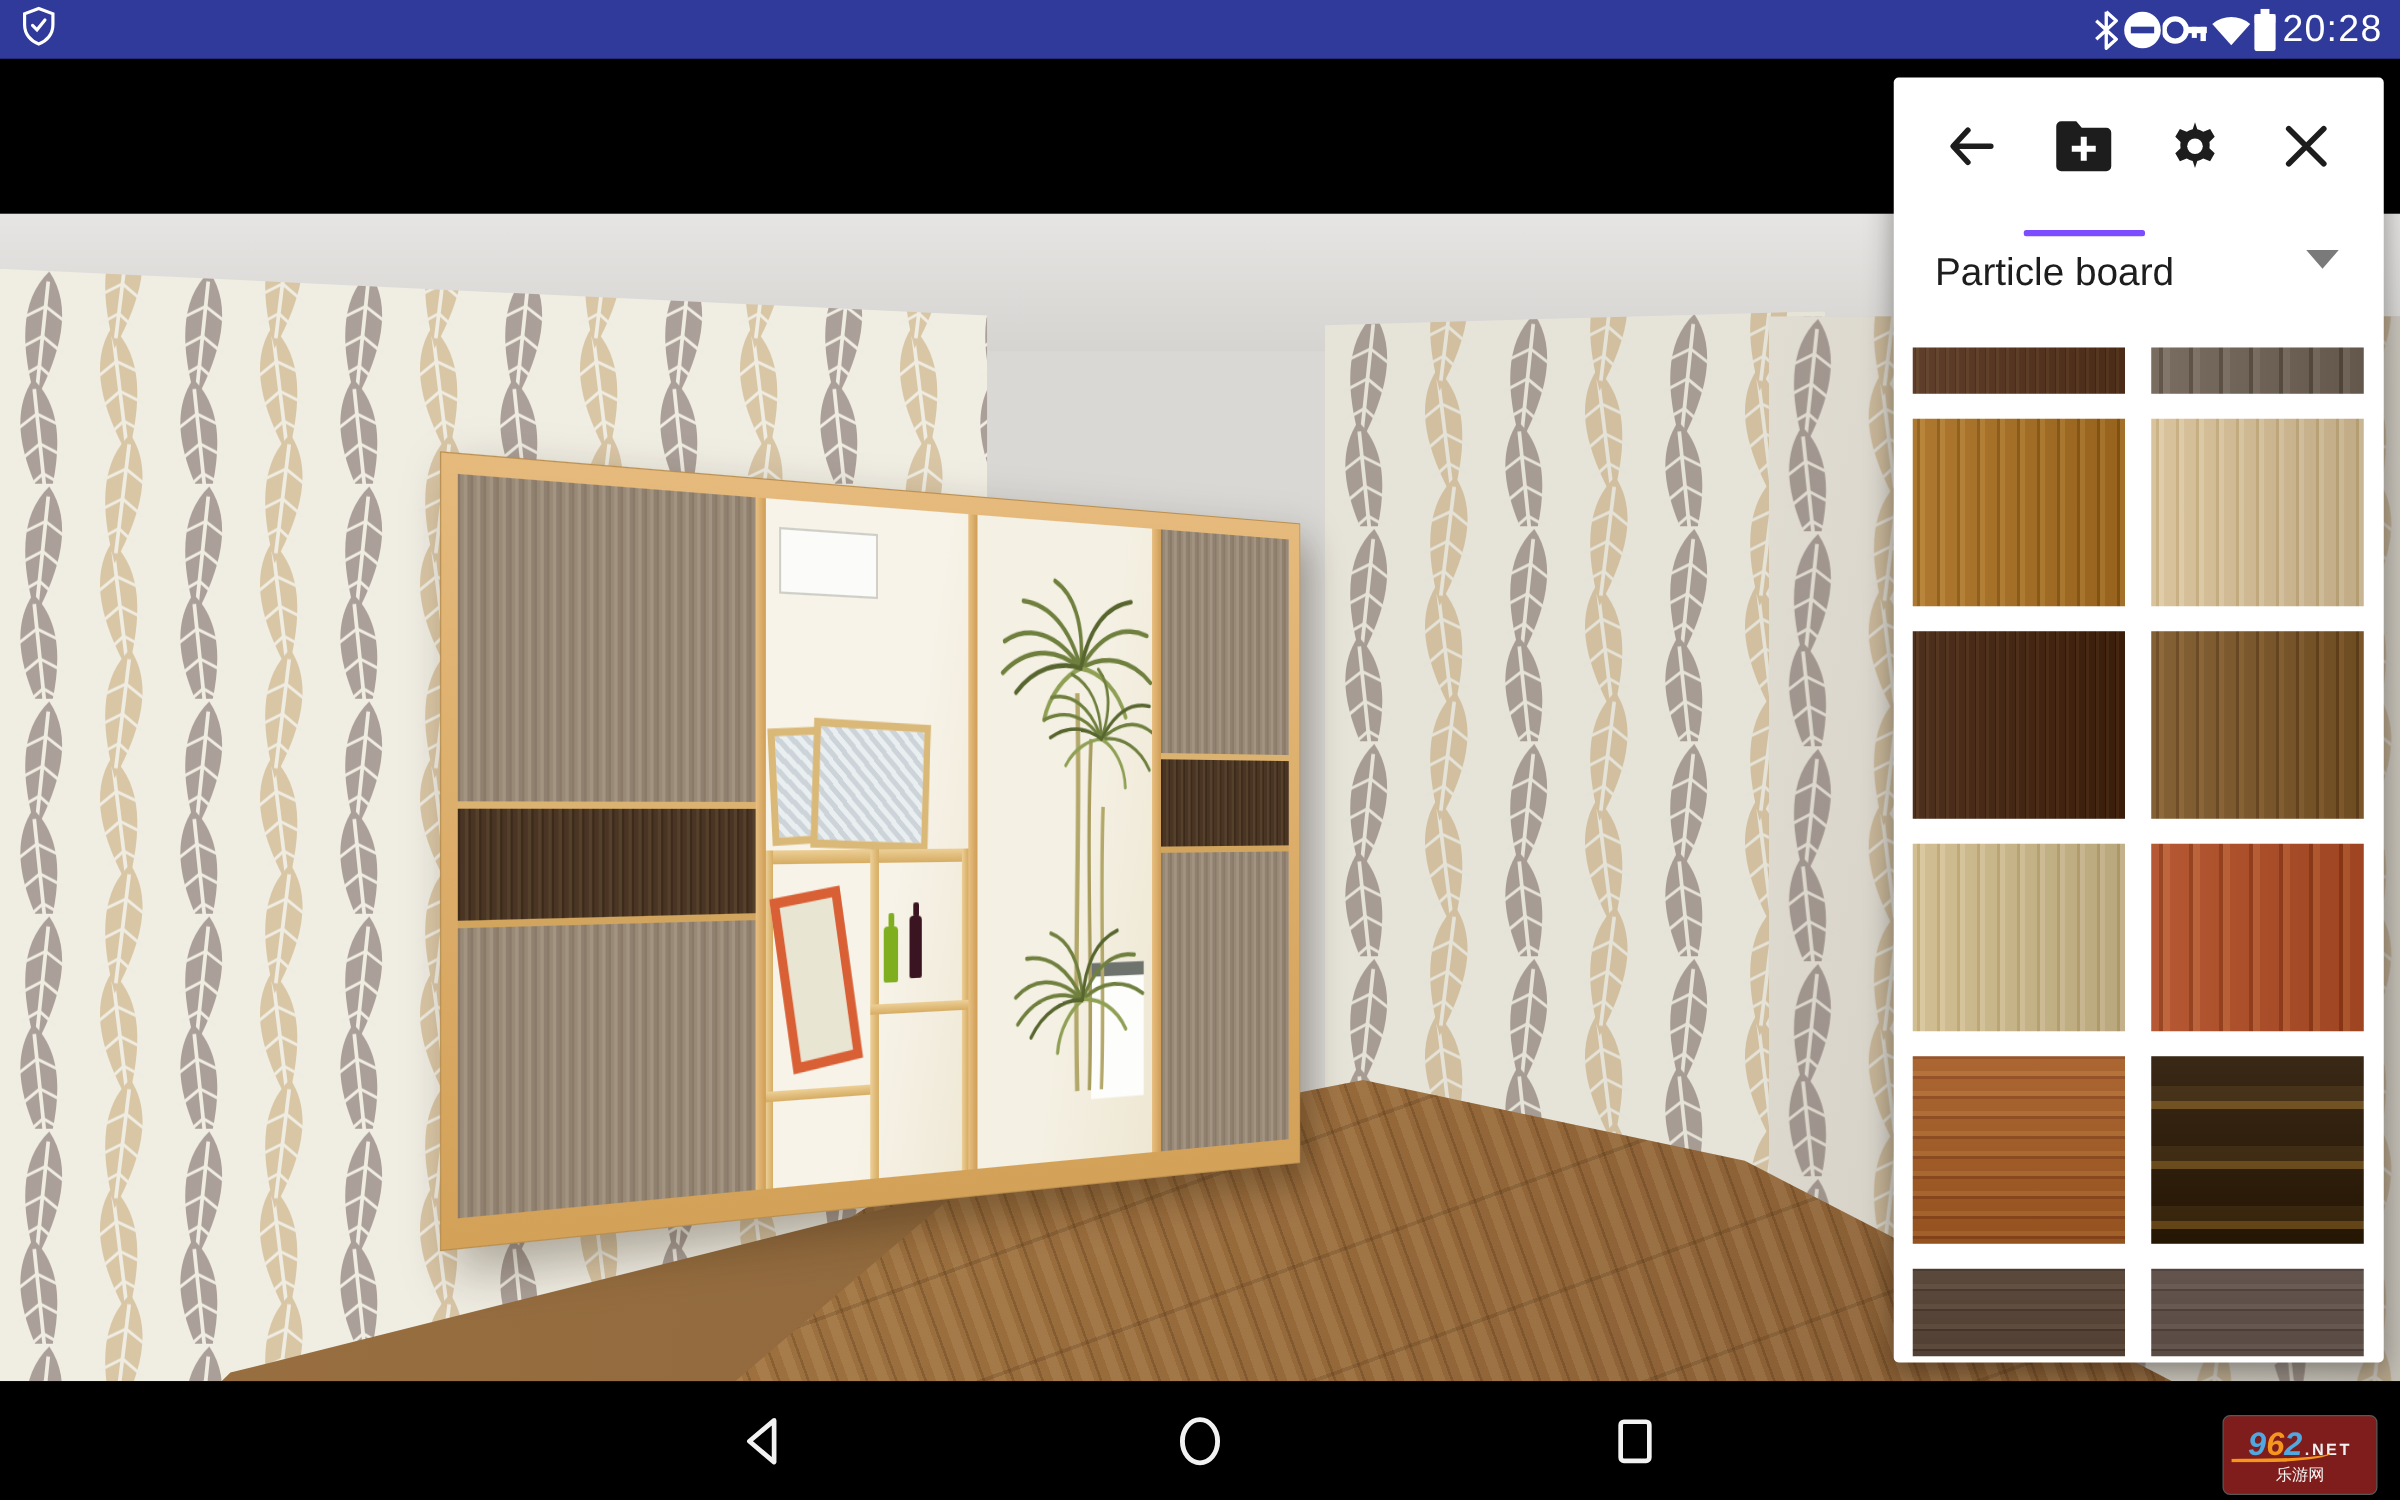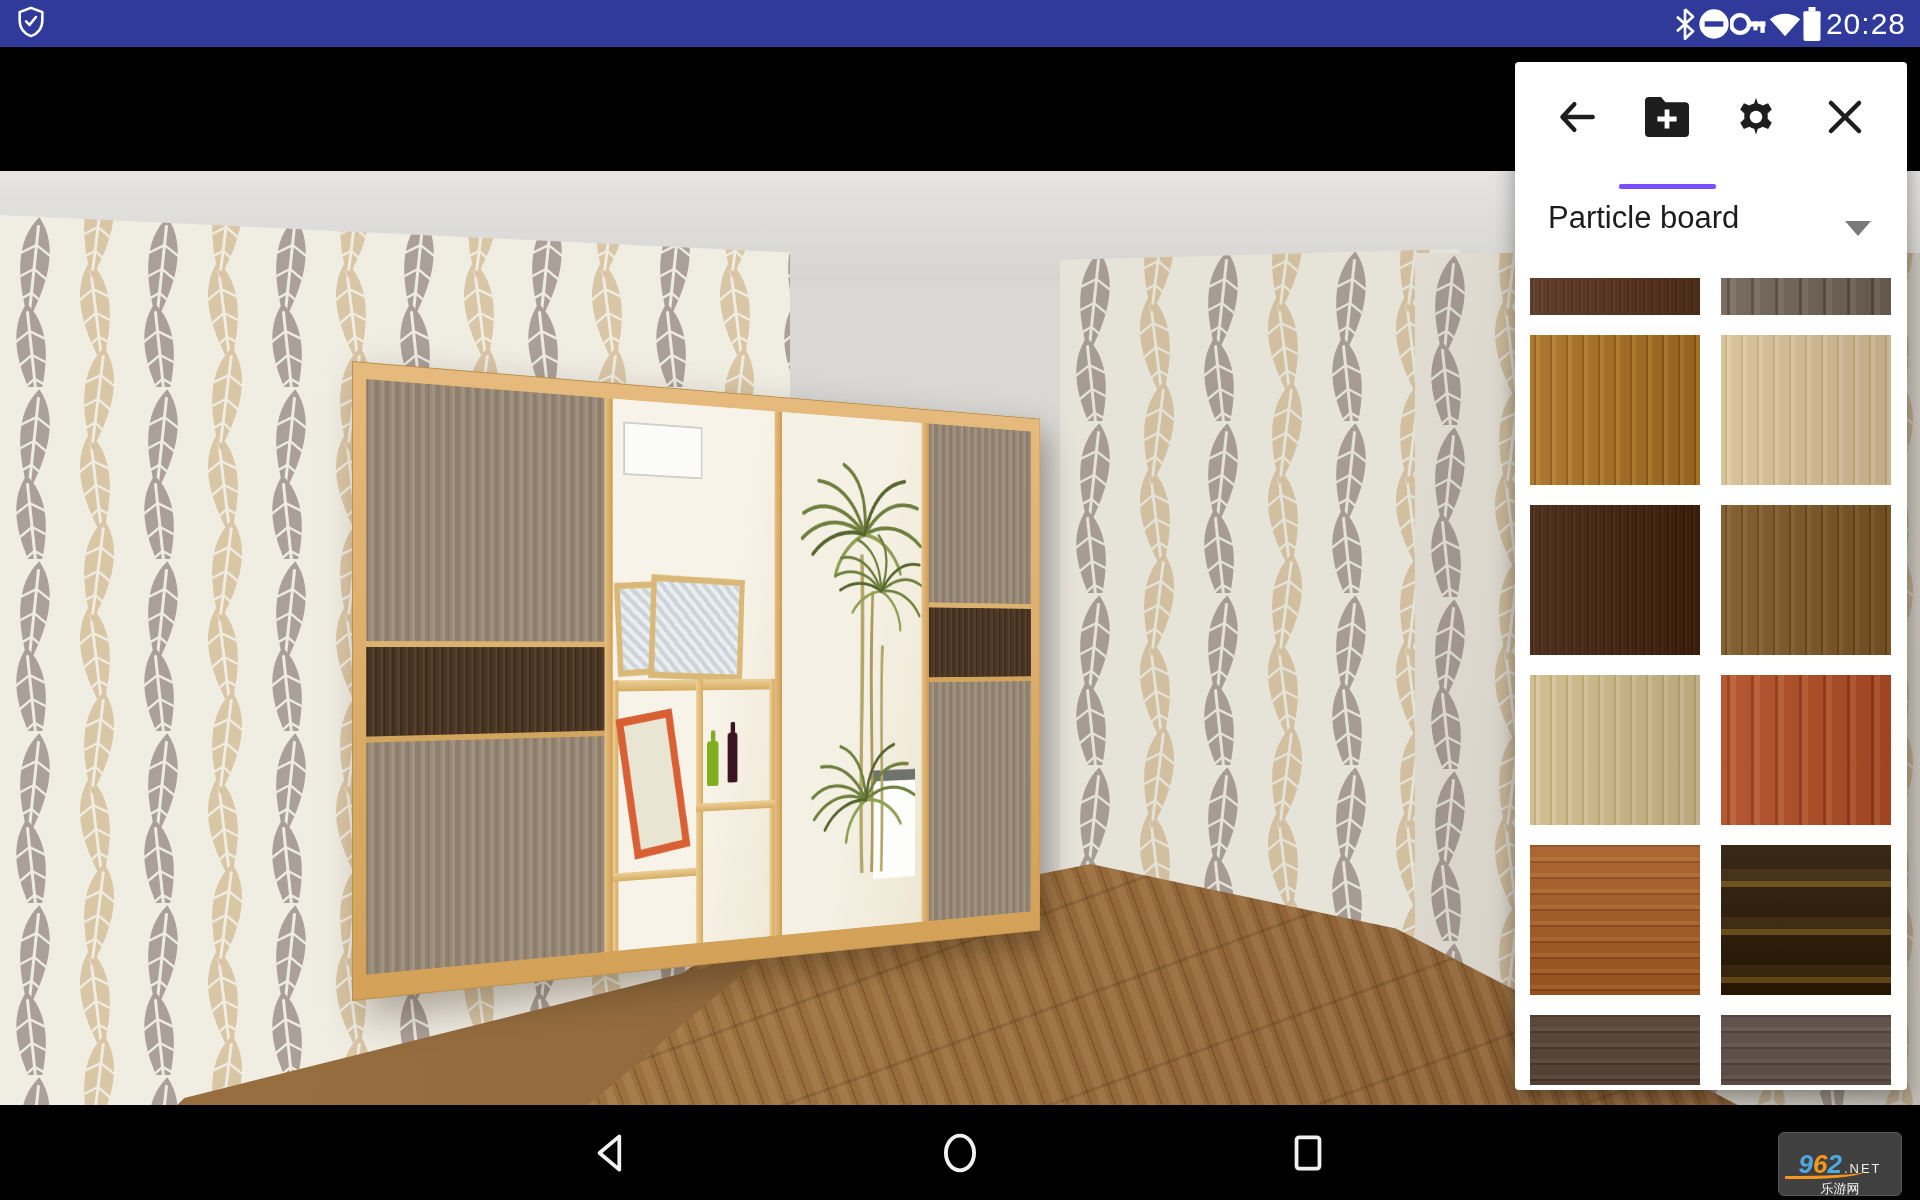--- a/index.html
+++ b/index.html
@@ -72,41 +72,41 @@
   .bottle:after{content:"";position:absolute;left:50%;top:-12px;transform:translateX(-50%);
     width:6px;height:13px;background:inherit;border-radius:2px;}
   .window-hint{position:absolute;background:#fbfbf9;border:2px solid #cfcfc8;}
 
   
   .panel{position:absolute;left:1515px;top:62px;width:392px;height:1028px;background:#fff;
     border-radius:4px;box-shadow:0 6px 22px rgba(0,0,0,.38);z-index:50;overflow:hidden;}
   .panel-header{position:relative;height:110px;display:flex;align-items:center;justify-content:space-around;padding:0 18px;}
   .pbtn{position:relative;width:64px;height:64px;display:flex;align-items:center;justify-content:center;cursor:pointer;}
   .tab-underline{position:absolute;top:99px;height:5px;width:97px;border-radius:2px;}
-  .select-row{display:flex;align-items:flex-end;justify-content:space-between;margin:28px 36px 0 33px;cursor:pointer;gap:32px;}
+  .select-row{display:flex;align-items:flex-start;justify-content:space-between;margin:28px 36px 0 33px;cursor:pointer;gap:32px;}
   .select-label{font-size:31px;color:#1d1d1d;}
   .select-caret{width:0;height:0;border-left:13px solid transparent;border-right:13px solid transparent;
     border-top:15px solid #7a7a7a;}
   .swatch-grid{position:absolute;left:15px;top:216px;width:362px;height:807px;overflow:hidden;
     display:grid;grid-template-columns:170px 170px;column-gap:21px;row-gap:20px;align-content:start;}
   .swatch{width:170px;height:150px;cursor:pointer;}
   .swatch.first-row{height:150px;margin-top:-113px;}
 
   
   .nav-bar{position:absolute;left:0;top:1105px;width:1920px;height:95px;background:#000;
     display:flex;align-items:center;justify-content:center;gap:278px;z-index:60;}
   .nav-btn{width:70px;height:70px;display:flex;align-items:center;justify-content:center;cursor:pointer;}
 
   
-  .watermark{position:absolute;right:18px;bottom:4px;width:122px;height:62px;background:#404040;
+  .watermark{position:absolute;right:18px;bottom:4px;width:122px;height:62px;background:#7f1d1d;
     border:1px solid #585858;border-radius:6px;z-index:70;display:flex;flex-direction:column;
-    align-items:center;justify-content:flex-end;line-height:1;}
+    align-items:center;justify-content:center;line-height:1;}
   .wm-top{display:flex;align-items:baseline;}
   .wm-site{font-size:26px;font-weight:bold;font-style:italic;letter-spacing:0;}
-  .wm-tld{font-size:13px;font-weight:normal;color:#f0f0f0;letter-spacing:2px;margin-left:2px;}
+  .wm-tld{font-size:13px;font-weight:bold;color:#f0f0f0;letter-spacing:2px;margin-left:2px;}
   .wm-name{font-size:13px;color:#f5f5f5;margin-top:3px;}
   .wm-swoosh{width:80px;height:8px;border-bottom:3px solid #f5971d;border-radius:0 0 80%/ 0 0 8px 8px;margin-top:-9px;align-self:flex-start;margin-left:6px;}
 </style>
 </head>
 <body>
 
 <div id="stage">
 
   <div class="scene">
     <div class="ceiling"></div>

